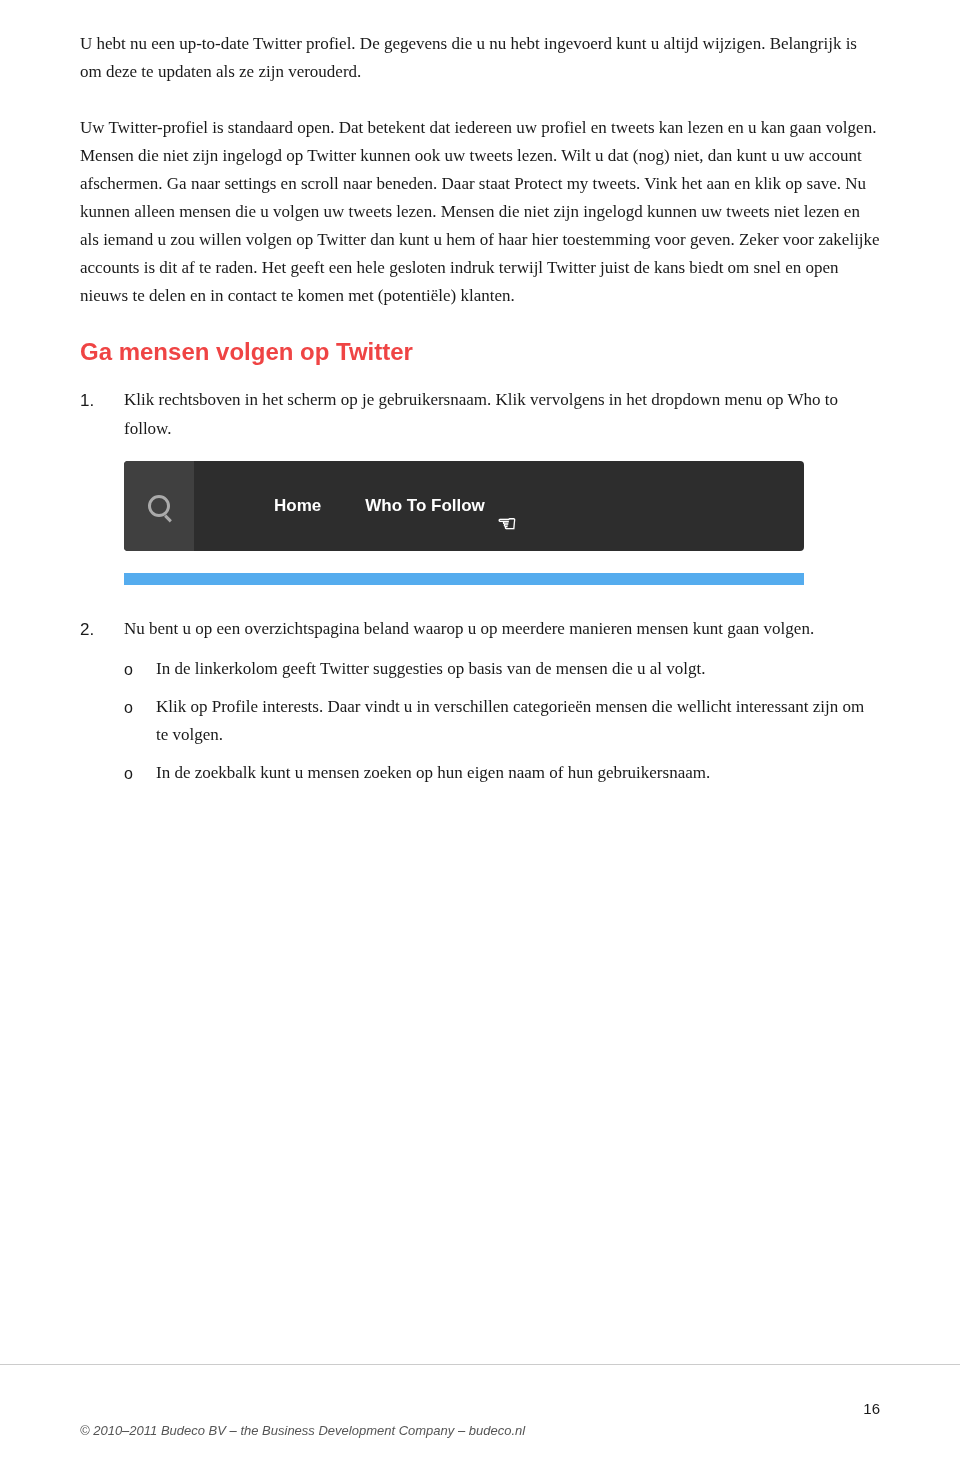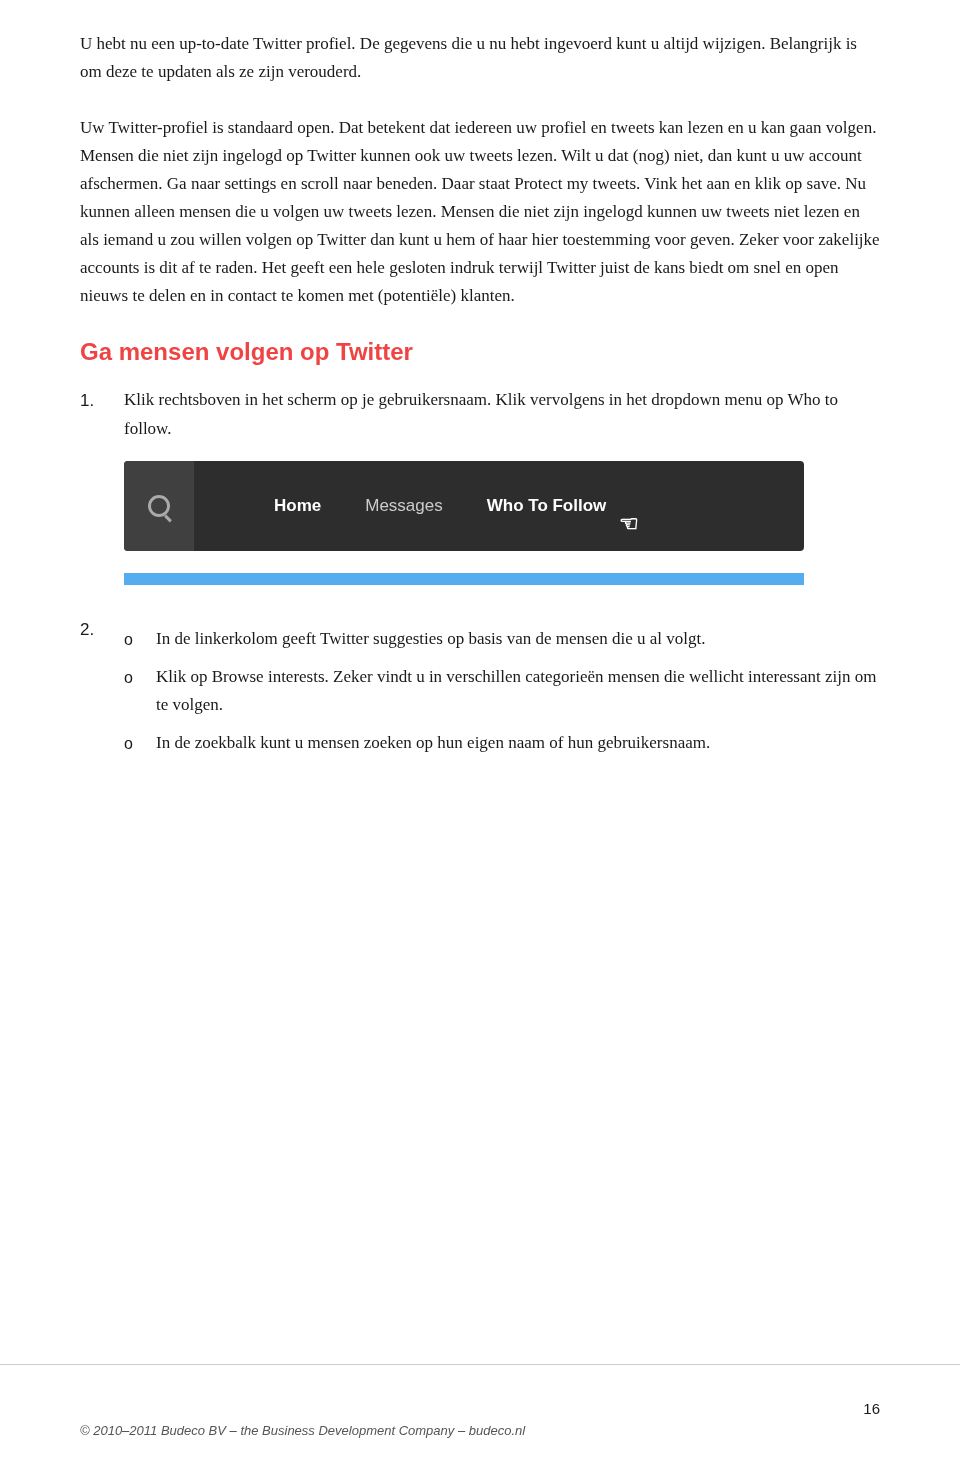--- a/index.html
+++ b/index.html
@@ -251,47 +251,45 @@
           <div class="twitter-nav-screenshot">
 
             <div class="twitter-nav-search">
               <div class="search-icon-shape"></div>
             </div>
 
             <div class="twitter-nav-items">
               <div class="nav-item active">
                 <span>Home</span>
               </div>
-              <div class="nav-item">
-                <span>Messages</span>
-              </div>
               <div class="nav-item-who-to-follow">
                 <span>Who To Follow</span>
                 <span class="cursor-hand">☞</span>
               </div>
             </div>
           </div>
           <div class="twitter-nav-blue-bar"></div>
         </div>
 
       </div>
     </li>
 
     <li>
       <span class="list-number">2.</span>
       <div class="list-content">
+        <p>Nu bent u op een overzichtspagina beland waarop u op meerdere manieren mensen kunt gaan volgen.</p>
 
         <ul class="sub-list">
           <li>
             <span class="bullet-o">o</span>
             <span class="sub-content">In de linkerkolom geeft Twitter suggesties op basis van de mensen die u al volgt.</span>
           </li>
           <li>
             <span class="bullet-o">o</span>
-            <span class="sub-content">Klik op Browse interests. Zeker vindt u in verschillen categorieën mensen die wellicht interessant zijn om te volgen.</span>
+            <span class="sub-content">Klik op Profile interests. Daar vindt u in verschillen categorieën mensen die wellicht interessant zijn om te volgen.</span>
           </li>
           <li>
             <span class="bullet-o">o</span>
             <span class="sub-content">In de zoekbalk kunt u mensen zoeken op hun eigen naam of hun gebruikersnaam.</span>
           </li>
         </ul>
       </div>
     </li>
 
   </ol>

